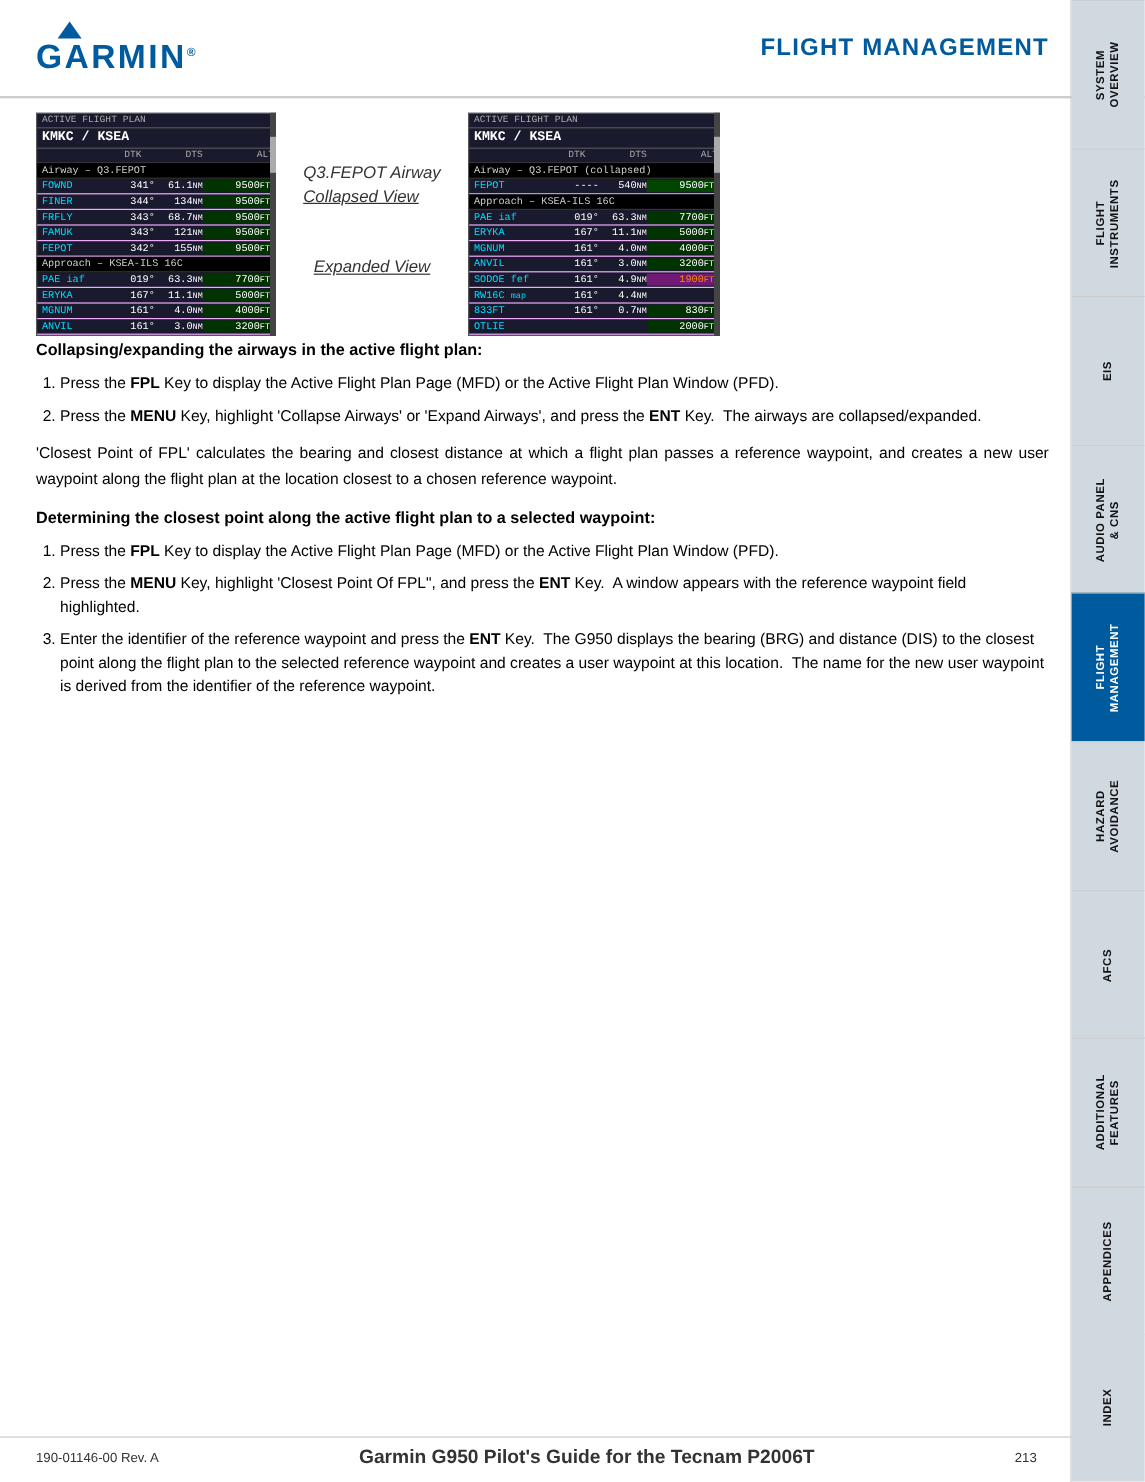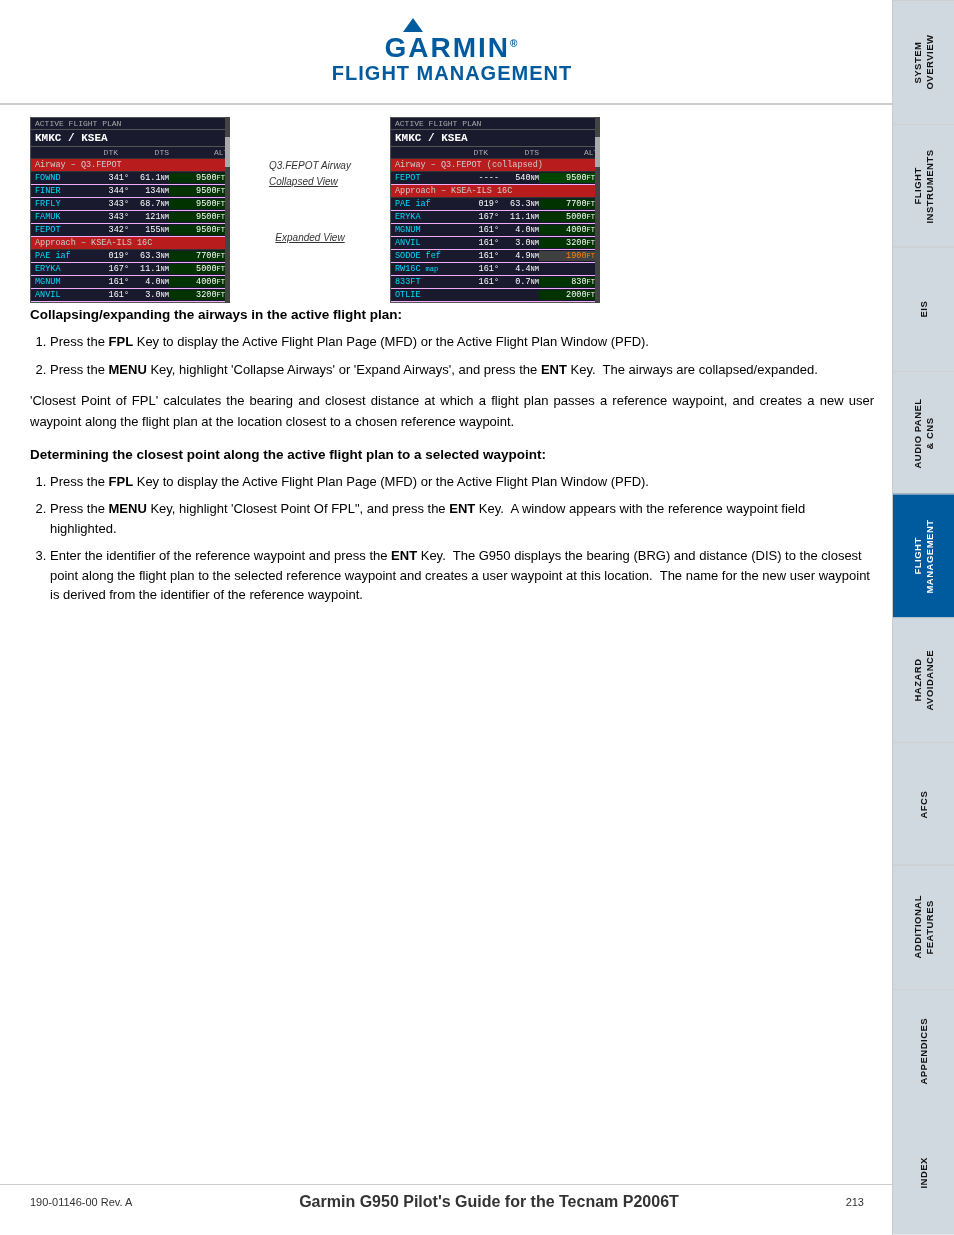--- a/index.html
+++ b/index.html
@@ -13,21 +13,20 @@
       position: relative;
     }
 
     
     .header {
       display: flex;
       justify-content: space-between;
       align-items: center;
       padding: 18px 80px 18px 30px;
       border-bottom: 2px solid #ccc;
-      flex-direction: column;
     }
     .garmin-logo {
       display: flex;
       flex-direction: column;
       align-items: flex-start;
     }
     .garmin-triangle {
       width: 0;
       height: 0;
       border-left: 10px solid transparent;
@@ -132,21 +131,21 @@
       display: flex;
       padding: 1px 4px;
       border-bottom: 1px solid #333;
       color: #aaa;
       font-size: 8px;
     }
     .fp-col-headers .col-dtk { margin-left: auto; width: 30px; text-align: right; }
     .fp-col-headers .col-dts { width: 51px; text-align: right; }
     .fp-col-headers .col-alt { width: 56px; text-align: right; padding-left: 45px; }
     .fp-section-header {
-      background: #b91c1c;
+      background: #000000;
       color: #ccc;
       padding: 1px 4px;
       font-size: 8.5px;
       border-bottom: 1px solid #333;
     }
     .fp-row {
       display: flex;
       padding: 1px 4px;
       border-bottom: 1px solid #f0abfc;
       font-size: 8.5px;
@@ -200,21 +199,21 @@
     .chapter-body {
       font-size: 13px;
       line-height: 1.6;
       text-align: justify;
       margin-bottom: 14px;
     }
 
     
     .footer {
       position: absolute;
-      bottom: 16px;
+      bottom: 3px;
       left: 0;
       right: 60px;
       border-top: 1px solid #ccc;
       padding: 8px 30px;
       display: flex;
       justify-content: space-between;
       align-items: center;
       font-size: 11px;
       color: #333;
     }
@@ -242,21 +241,21 @@
       padding-top: 40px;
       min-width: 120px;
       font-style: italic;
       font-size: 11.5px;
       line-height: 1.4;
       color: #333;
     }
 
     .italic-label {
       font-style: italic;
-      font-size: 10px;
+      font-size: 14px;
       text-align: left;
     }
 
     .fp-wrapper {
       position: relative;
     }
     .fp-scrollbar {
       position: absolute;
       right: 0;
       top: 0;
@@ -423,21 +422,21 @@
         <div class="fp-row">
           <span class="wp-name">ANVIL</span>
           <span class="wp-dtk">161°</span>
           <span class="wp-dts">3.0<small>NM</small></span>
           <span class="wp-alt">3200<small>FT</small></span>
         </div>
         <div class="fp-row">
           <span class="wp-name">SODOE fef</span>
           <span class="wp-dtk">161°</span>
           <span class="wp-dts">4.9<small>NM</small></span>
-          <span class="wp-alt" style="background:#404040; color:#ff8800;">1900<small>FT</small></span>
+          <span class="wp-alt" style="background:#701a75; color:#ff8800;">1900<small>FT</small></span>
         </div>
         <div class="fp-row">
           <span class="wp-name">RW16C <small>map</small></span>
           <span class="wp-dtk">161°</span>
           <span class="wp-dts">4.4<small>NM</small></span>
           <span class="wp-alt"></span>
         </div>
         <div class="fp-row">
           <span class="wp-name">833FT</span>
           <span class="wp-dtk">161°</span>

